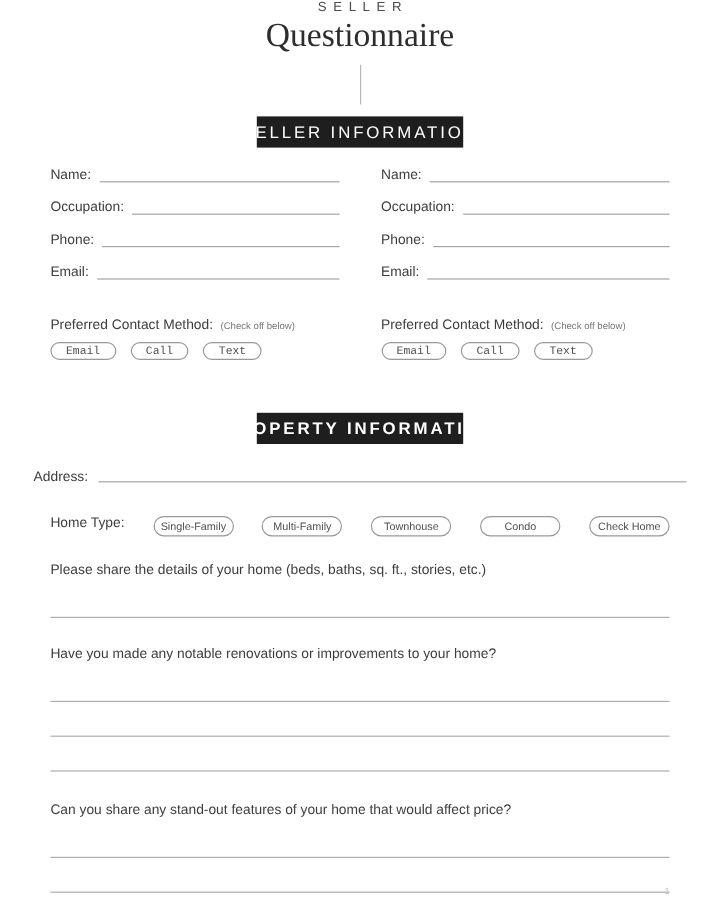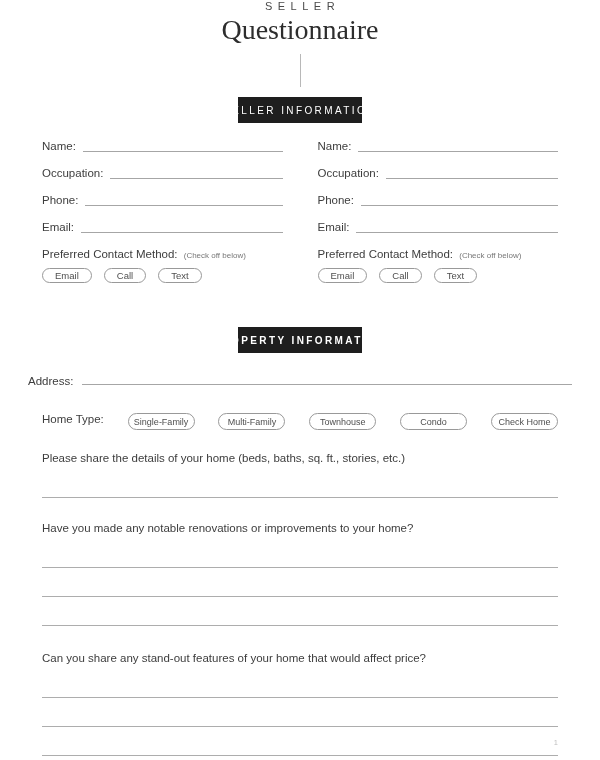--- a/index.html
+++ b/index.html
@@ -11,40 +11,40 @@
   body{
     width:600px; height:760px; overflow:hidden; position:relative;
     font-family:"Liberation Sans", sans-serif; color:var(--text);
   }
   .header{text-align:center;}
   .eyebrow{font-size:11px; letter-spacing:5.5px; color:#4a4a4a; padding-left:5px;}
   .title{font-family:"Liberation Serif", serif; font-size:28px; font-weight:normal; color:#2d2d2d; line-height:1.05; margin-top:3px;}
   .divider-v{width:1px; height:33px; background:#b8b8b8; margin:10px auto 0;}
 
   .banner{
-    width:124px; height:26px; margin:0 auto; background:var(--banner-bg);
-    color:var(--banner-text); font-size:10px; letter-spacing:2.4px;
+    width:172px; height:26px; margin:0 auto; background:var(--banner-bg);
+    color:var(--banner-text); font-size:14px; letter-spacing:2.4px;
     display:flex; align-items:center; justify-content:center; white-space:nowrap;
   }
   .banner.seller{margin-top:10px;}
   .banner.property{margin-top:44px;font-weight:bold;}
 
   .columns{display:flex; gap:35px; padding:0 42px; margin-top:4px;}
   .col{flex:1; min-width:0;}
   .field{display:flex; align-items:flex-end; margin-top:11px; font-size:11.5px;}
   .field .label{line-height:16px; white-space:nowrap;}
   .wline{flex:1; border-bottom:1px solid var(--line); margin-left:7px; margin-bottom:2px; height:12px;}
 
-  .contact-label{margin-top:13px; font-size:11.5px;}
+  .contact-label{margin-top:30px; font-size:11.5px;}
   .contact-note{font-size:8px; color:var(--muted); margin-left:3px;}
   .pill-row{margin-top:8px; display:flex; gap:12px;}
   .pill{
     display:inline-flex; align-items:center; justify-content:center;
     border:1px solid var(--pill-border); border-radius:9px;
-    font-size:9.5px; color:#4f4f4f; padding:2px 12px; min-width:36px; height:15px;
+    font-size:9.5px; color:#4f4f4f; padding:2px 12px; min-width:36px; height:15px;font-family:Liberation Mono, monospace;
   }
 
   .address-row{display:flex; align-items:flex-end; padding:0 28px; margin-top:20px; font-size:11.5px;}
   .address-row .wline{margin-left:9px;}
 
   .hometype-row{display:flex; align-items:flex-start; justify-content:space-between; padding:0 42px; margin-top:26px; font-size:11.5px;}
   .home-pill{
     border:1px solid var(--pill-border); border-radius:10px; font-size:9px; color:#4f4f4f;
     width:67px; height:17px; display:flex; align-items:center; justify-content:center; white-space:nowrap;
   }

